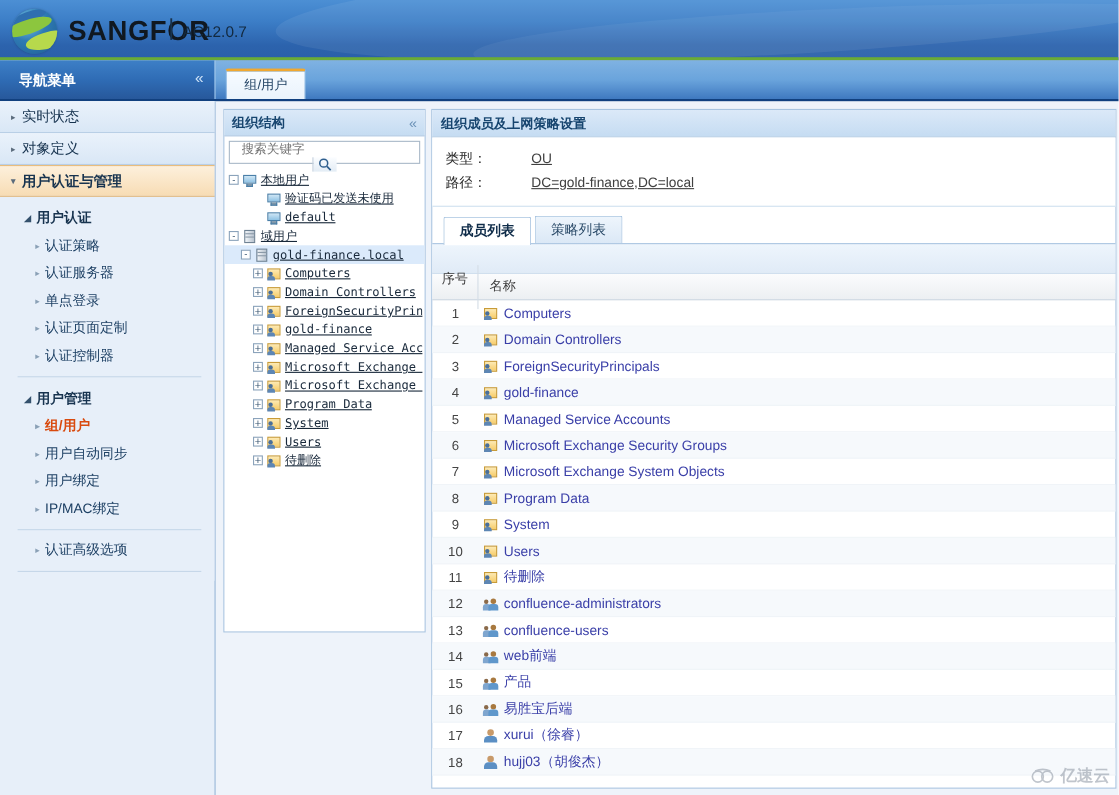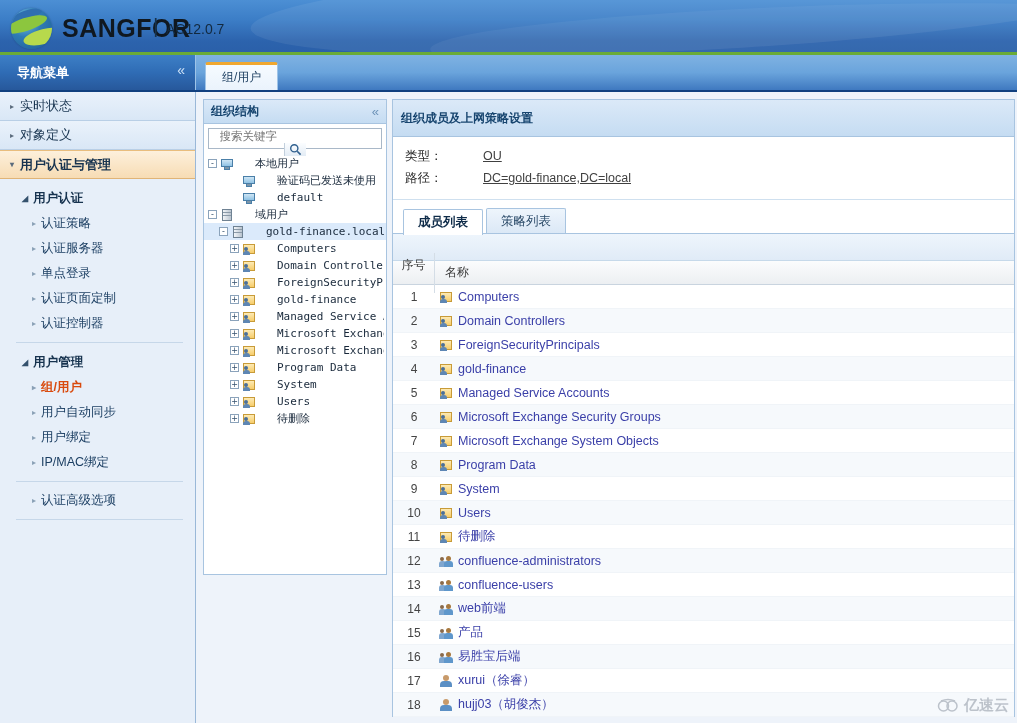--- a/index.html
+++ b/index.html
@@ -197,21 +197,21 @@
   }
   .tnode.sel { background: #dbeafb; }
   .tnode .tog {
     width: 9px; height: 9px; margin-right: 3px; flex: 0 0 9px;
     border: 1px solid #8ba3bb; background: #ffffff;
     font-size: 8px; line-height: 7px; text-align: center;
     color: #33506d; font-family: "DejaVu Sans", sans-serif;
   }
   .tnode .nog { width: 9px; margin-right: 3px; flex: 0 0 9px; }
   .tnode .tlabel {
-    margin-left: 21px; color: #18283a; overflow: hidden;
+    margin-left: 3px; color: #18283a; overflow: hidden; text-decoration: underline;
   }
   .ico { width: 14px; height: 14px; position: relative; flex: 0 0 14px; }
   
   .ico-monitor .scr {
     position: absolute; left: 1px; top: 2px; width: 12px; height: 8px;
     background: linear-gradient(to bottom,#cfe6f5,#8fc2e4);
     border: 1px solid #4a7fa8;
   }
   .ico-monitor .base {
     position: absolute; left: 4px; top: 10px; width: 6px; height: 3px;
@@ -269,21 +269,21 @@
     border-radius: 4px 4px 0 0; background: #5b8fc4;
   }
 
   
   .mainpanel {
     position: absolute; left: 392px; top: 99px; width: 623px; height: 618px;
     background: #ffffff;
     border: 1px solid #a8c4e0;
   }
   .mp-head {
-    height: 37px;
+    height: 25px;
     background: linear-gradient(to bottom, #dbe9f8 0%, #c5dcf2 100%);
     border-bottom: 1px solid #a8c4e0;
     display: flex; align-items: center; padding-left: 8px;
     font-size: 12px; font-weight: bold; color: #17456f;
   }
   .mp-info {
     padding: 8px 0 10px 12px;
     border-bottom: 1px solid #cfe0ef;
     background: #ffffff;
   }

